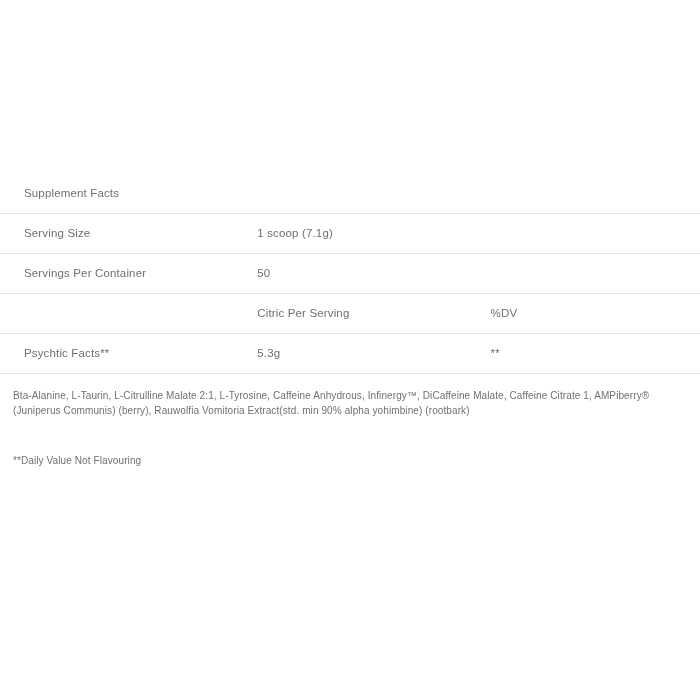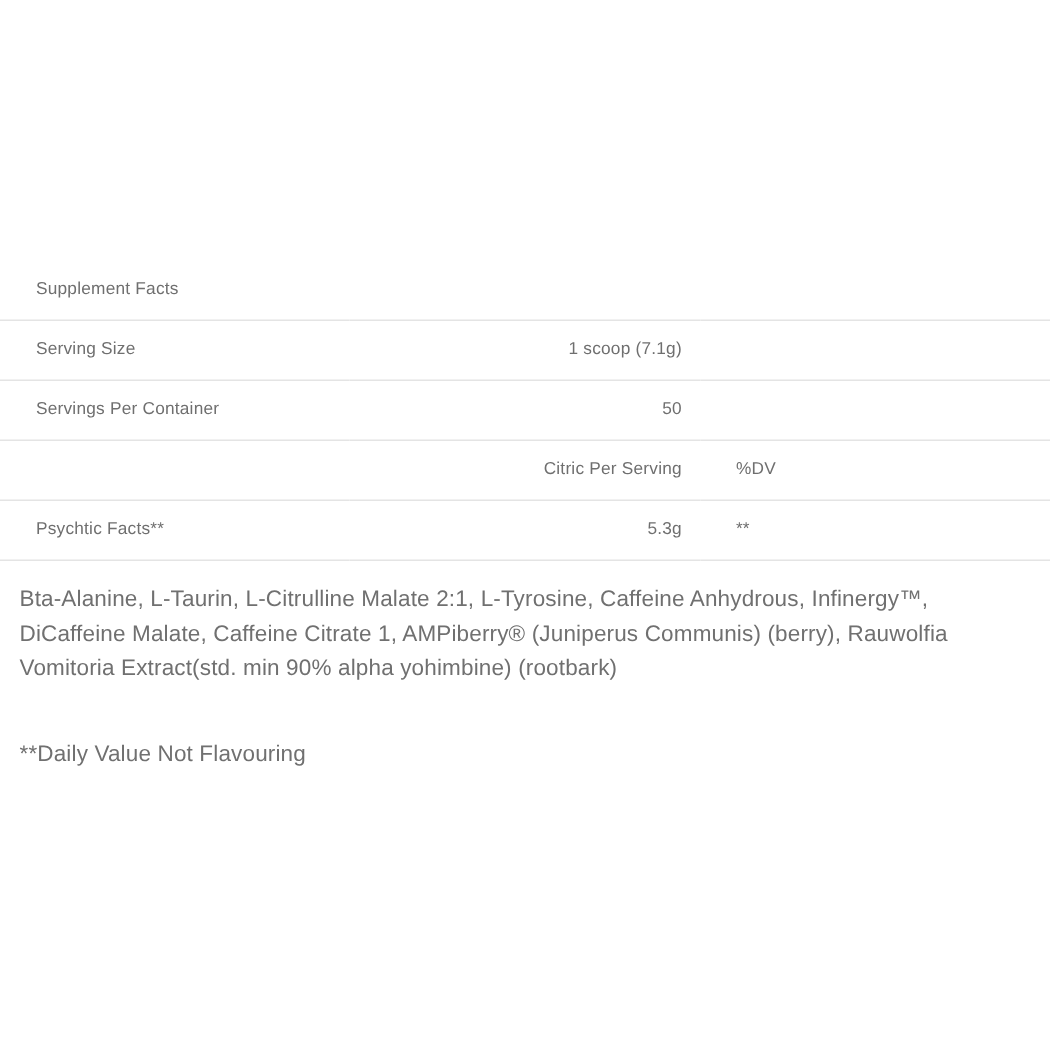--- a/index.html
+++ b/index.html
@@ -39,26 +39,26 @@
     vertical-align: middle;
     color: #6f6f6f;
     font-weight: 400;
     letter-spacing: 0.15px;
     line-height: 1.3;
   }
   table.facts tr.header-row td {
     border-top: none;
   }
   .col-a { width: 311px; }
-  .col-b { width: 270px; text-align: right; }
+  .col-b { width: 270px; }
   .col-c { width: 119px; margin-top: 11px; }
 
   .note-block {
     padding: 14px 13px 4px 13px;
-    font-size: 15px;
+    font-size: 10px;
     line-height: 1.55;
     color: #707070;
     letter-spacing: 0.1px;
     width: 674px;
     box-sizing: border-box;
   }
   .note-block.second {
     padding-top: 24px;
   }
   .note-block.third {

